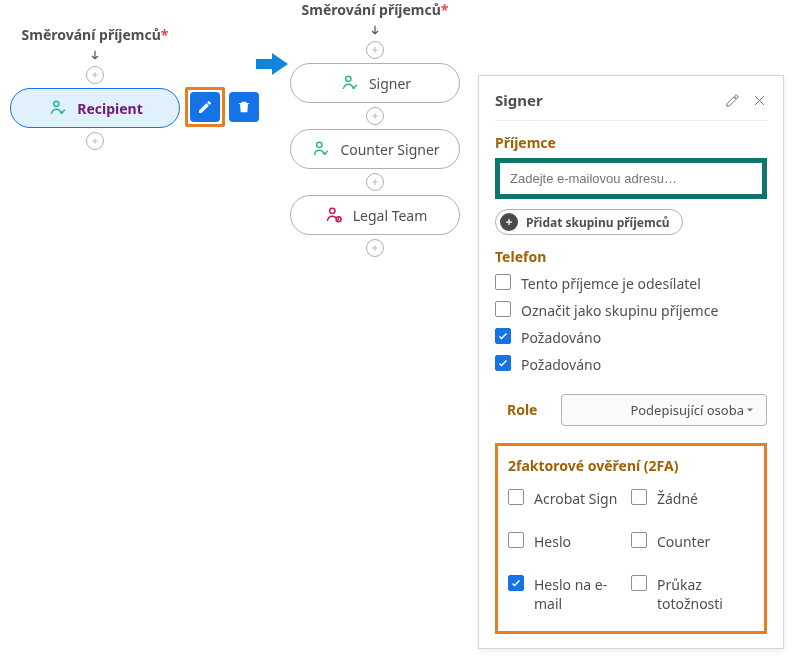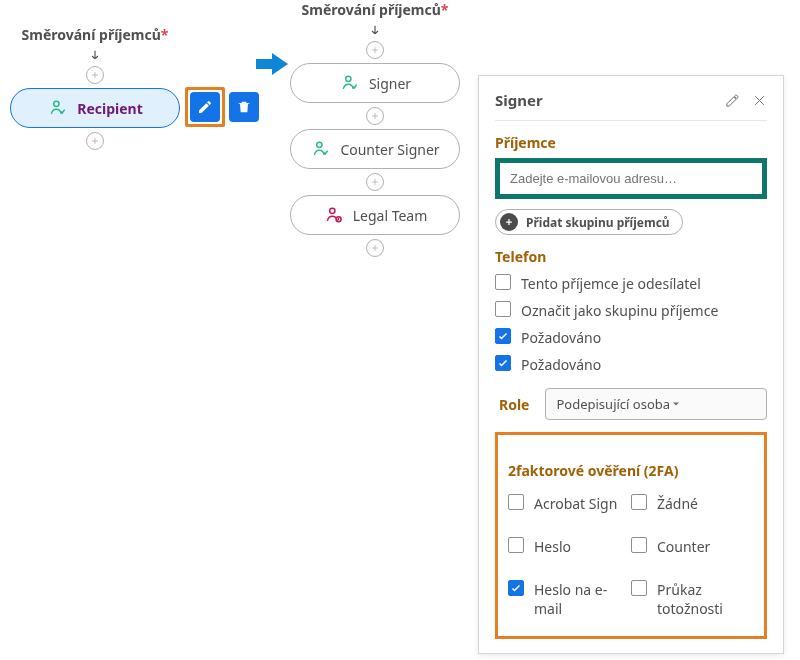--- a/index.html
+++ b/index.html
@@ -165,39 +165,39 @@
     display: flex; align-items: center; justify-content: center;
     flex: 0 0 auto;
   }
   .fake-checkbox.checked {
     background: #1473e6; border-color: #1473e6;
   }
   .fake-checkbox.checked svg { width: 12px; height: 12px; fill: #fff; }
   .role-row {
     display: flex; align-items: center; gap: 12px; margin-top: 14px;
   }
-  .role-row .section-label { margin: 4px; }
+  .role-row .section-label { margin: 12px; }
   .role-select {
     flex: 1;
-    display: flex; align-items: center; justify-content: flex-start;
+    display: flex; align-items: center; justify-content: flex-end;
     border: 1px solid #b0b0b0;
     border-radius: 4px;
     background: #fafafa;
     padding: 6px 10px;
     cursor: pointer;
     font-size: 13px;
   }
   .role-select svg { width: 12px; height: 12px; fill: #6e6e6e; }
 
   .twofa-box {
     border: 3px solid #e67e22;
     padding: 10px;
     margin-top: 12px;
   }
-  .twofa-box .section-label { margin-top: 16px; }
+  .twofa-box .section-label { margin-top: 0; }
   .twofa-grid {
     display: grid;
     grid-template-columns: 1fr 1fr;
     row-gap: 8px;
     margin-top: 6px;
   }
 </style>
 </head>
 <body>
 

